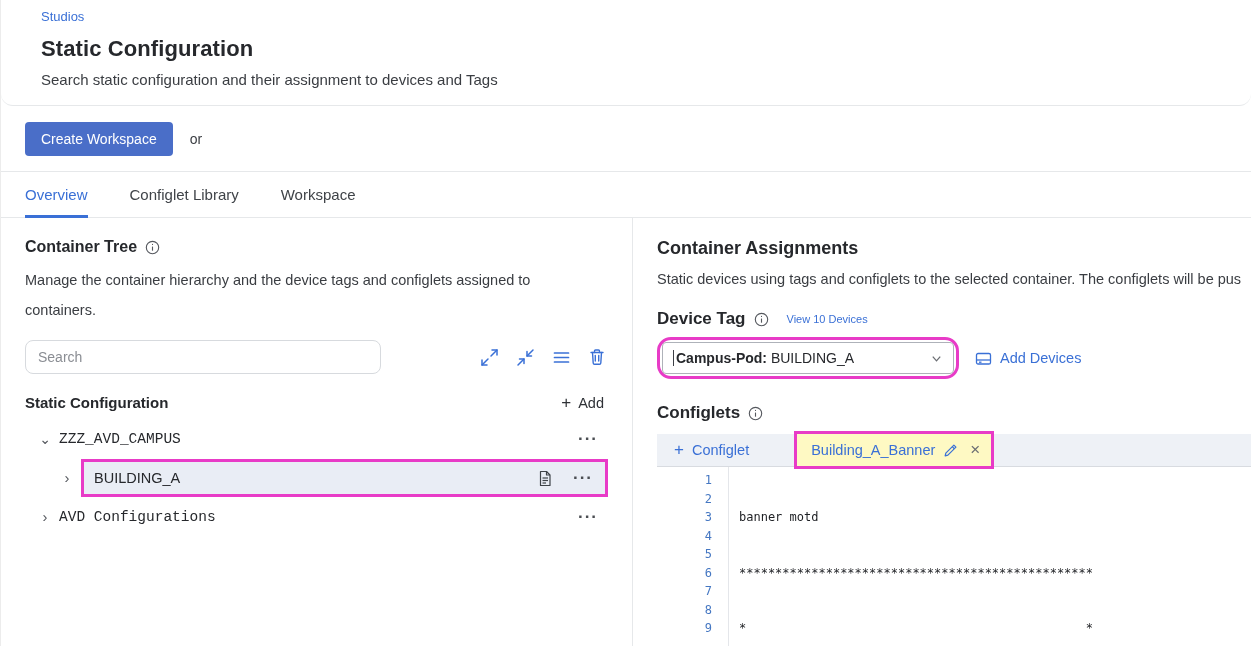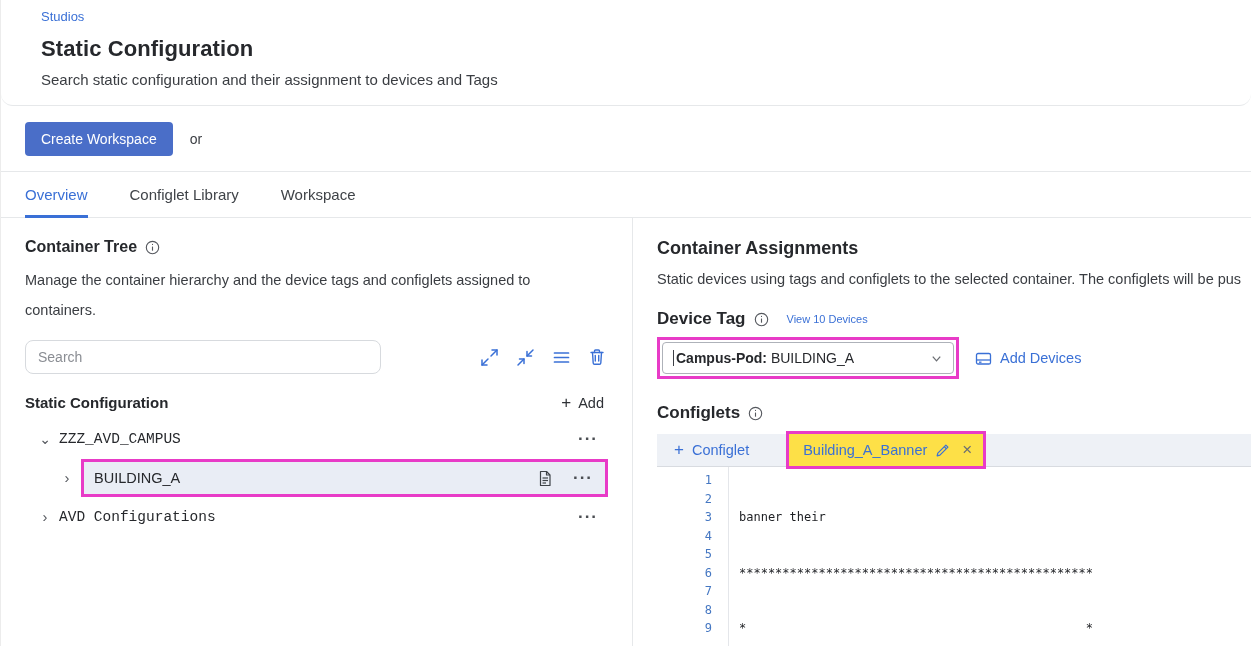--- a/index.html
+++ b/index.html
@@ -82,38 +82,38 @@
 
   
   .ca-title { font-size:18px; font-weight:bold; }
   .ca-desc { margin-top:12px; font-size:14.5px; color:#3a3d42; white-space:nowrap; overflow:hidden; }
   .dt-row { margin-top:22px; display:flex; align-items:center; gap:8px; }
   .bold-label { font-size:17px; font-weight:bold; }
   .link { color:var(--accent,#3a70d6); font-size:11px; cursor:pointer; }
   .dt-row .link { margin-left:10px; }
 
   .select-row { margin-top:8px; display:flex; align-items:center; }
-  .pink-wrap { border:3px solid var(--highlight-pink,#e83bc7); padding:2px; border-radius:0; background:#fff; }
+  .pink-wrap { border:3px solid var(--highlight-pink,#e83bc7); padding:2px; border-radius:14px; background:#fff; }
   .device-select {
     width:292px; height:32px; border:1px solid #aeb2b9; border-radius:4px; background:#fff;
     display:flex; align-items:center; padding:0 10px; font-size:14px; cursor:pointer;
   }
   .caret { width:1px; height:16px; background:#3c3f45; margin-right:2px; }
   .device-select .chev { margin-left:auto; display:flex; color:#6b6e73; }
   .add-devices { margin-left:16px; display:flex; align-items:center; gap:8px; color:var(--accent,#3a70d6); font-size:14.5px; cursor:pointer; }
 
   .configlets-row { margin-top:24px; display:flex; align-items:center; gap:8px; }
 
   
   .configlet-bar { margin-top:11px; height:32px; background:var(--tabbar-bg,#eef1f6); display:flex; align-items:center; }
   .add-configlet { height:100%; display:flex; align-items:center; gap:8px; padding:0 17px; color:var(--accent,#3a70d6); font-size:14.5px; cursor:pointer; }
   .add-configlet .plus { font-size:17px; line-height:14px; }
   .active-tab-wrap {
-    height:38px; margin:-3px 0 -3px 20px; border:3px solid var(--highlight-pink,#e83bc7);
-    background:#fde047; display:flex; align-items:center; padding:0 11px 0 14px; position:relative; z-index:1;
+    height:38px; margin:-3px 0 -3px 28px; border:3px solid var(--highlight-pink,#e83bc7);
+    background:#fef9c3; display:flex; align-items:center; padding:0 11px 0 14px; position:relative; z-index:1;
   }
   .configlet-tab-label { color:var(--accent,#3a70d6); font-size:14.5px; cursor:pointer; }
   .pencil-btn { display:flex; color:var(--accent,#3a70d6); margin-left:8px; cursor:pointer; }
   .close-btn { margin-left:12px; color:#6b6e73; font-size:17px; line-height:14px; cursor:pointer; }
 
   
   .editor { border-top:1px solid #d8dbe0; display:flex; height:181px; overflow:hidden;
     font-family:"DejaVu Sans Mono", monospace; font-size:12px; line-height:18.5px; }
   .gutter { flex:0 0 72px; padding:4px 16px 0 0; text-align:right; color:var(--line-number,#4577c2); border-right:1px solid #e4e6ea; }
   .codecol { padding:4px 0 0 10px; white-space:pre; color:#1d1f23; overflow:hidden; }
@@ -308,21 +308,21 @@
           <div>2</div>
           <div>3</div>
           <div>4</div>
           <div>5</div>
           <div>6</div>
           <div>7</div>
           <div>8</div>
           <div>9</div>
         </div>
         <div class="codecol">
-          <div>banner their</div>
+          <div>banner motd</div>
           <div>*************************************************</div>
           <div>*                                               *</div>
           
           
           
           
           
           
         </div>
       </div>

